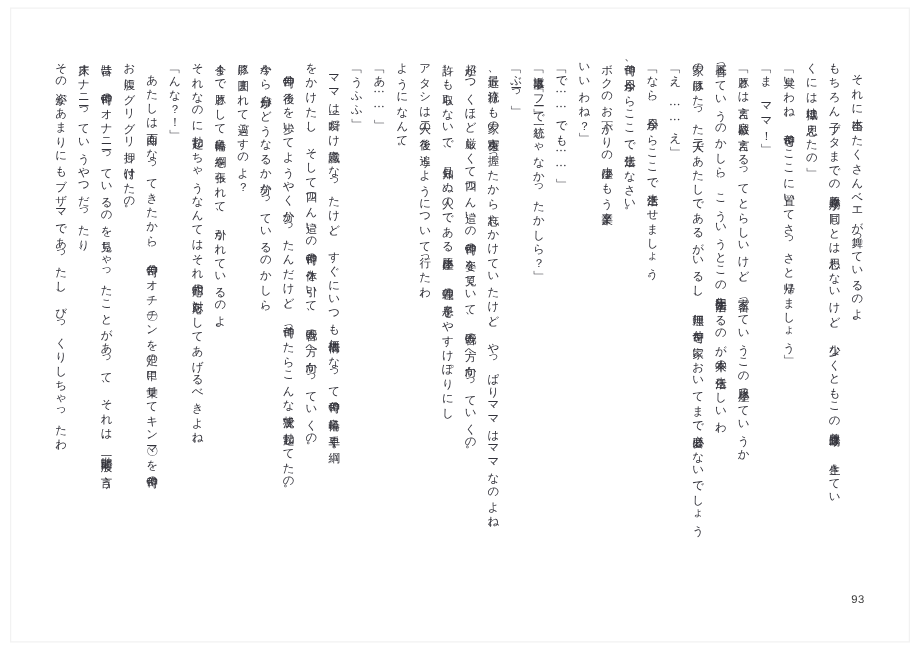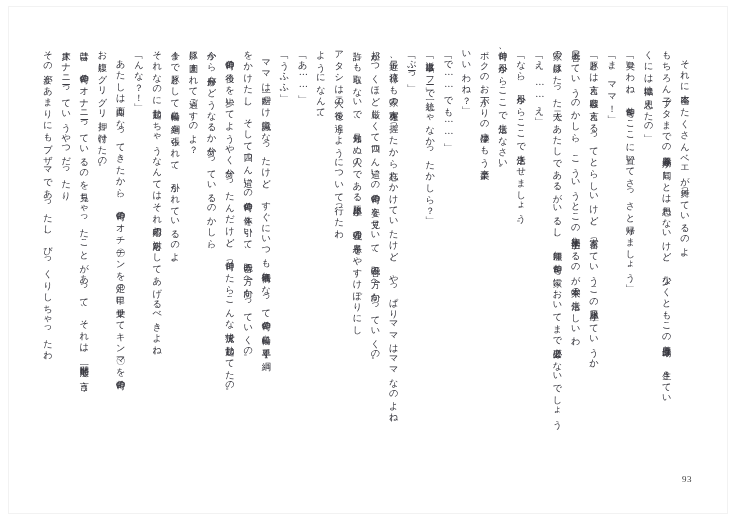--- a/index.html
+++ b/index.html
@@ -64,21 +64,21 @@
     padding-top: 9px;
   }
 
   .pagenum {
     position: absolute;
     right: 44px;
     bottom: 36px;
     font-size: 9px;
     letter-spacing: 0.5px;
     color: #3a3a3a;
-    font-family: Liberation Serif, serif;
+    font-family: Liberation Sans, sans-serif;
     padding-left: 32px;
   }
 </style>
 </head>
 <body>
 
 <div id="page">
 
   <div id="text-block" style="flex-direction: row-reverse;">
       <div class="vline indent">それに本当にたくさんベエが舞っているのよ。</div>

